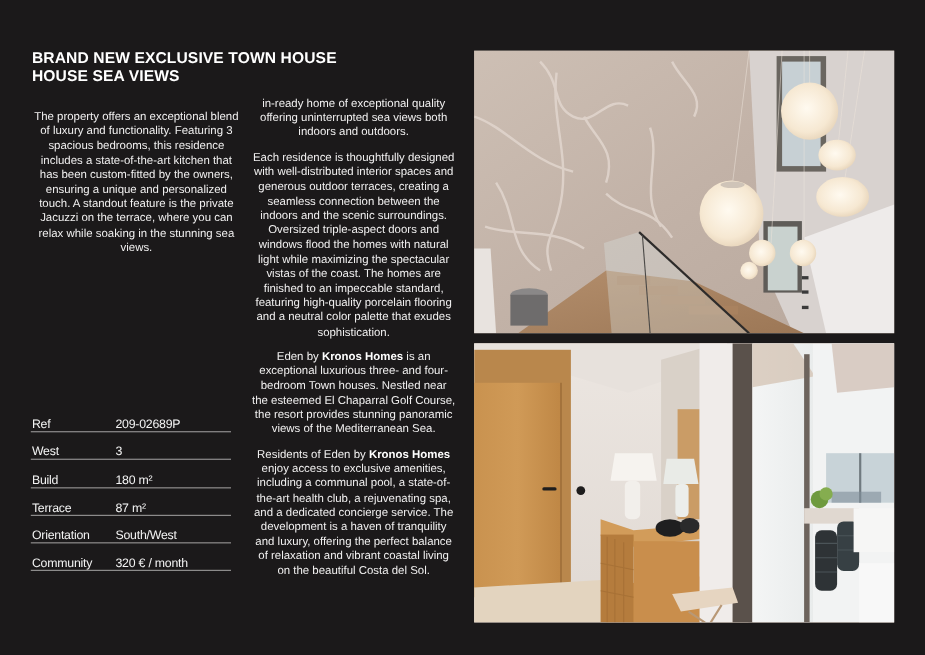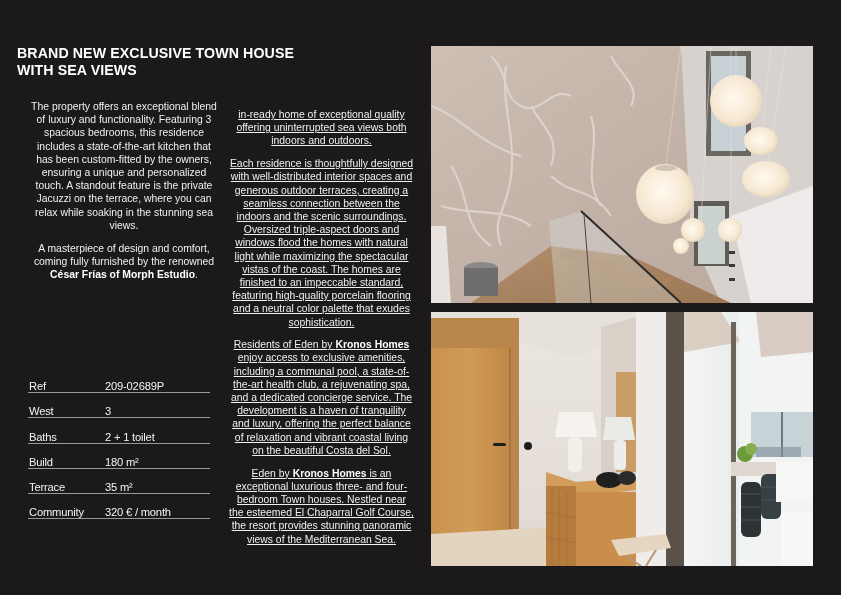--- a/index.html
+++ b/index.html
@@ -5,39 +5,39 @@
     * { box-sizing: border-box; margin: 0; padding: 0; }
     html, body { width: 841px; height: 595px; overflow: hidden; }
     body {
       background: #1b191a;
       color: #ffffff;
       font-family: "Liberation Sans", sans-serif;
       position: relative;
     }
     .title {
       position: absolute;
-      left: 17px; top: 45px;
+      left: 29px; top: 45px;
       width: 300px;
       font-size: 14.2px;
       line-height: 17px;
       font-weight: bold;
       letter-spacing: 0.1px;
     }
     .col {
       position: absolute;
       font-size: 10.4px;
       line-height: 13.2px;
       color: #f1f0f0;
       width: 190px;
       text-align: center;
     }
     .col p { margin-bottom: 9.5px; }
     .col b { font-weight: bold; color: #ffffff; }
     .col-left { left: 29px; top: 100px; }
-    .col-right { left: 229px; top: 108px; width: 185px; text-decoration: underline; }
+    .col-right { left: 229px; top: 88px; width: 185px; }
 
     .specs {
       position: absolute;
       left: 28px; top: 368px;
       width: 182px;
     }
     .spec-row {
       display: flex;
       align-items: flex-end;
       height: 25.2px;
@@ -56,55 +56,54 @@
     }
     .photo-top { left: 431px; top: 46px; width: 382px; height: 257px; }
     .photo-bottom { left: 431px; top: 312px; width: 382px; height: 254px; }
     .photo svg { display: block; width: 100%; height: 100%; }
   </style>
 </head>
 <body>
 
 <div class="title">
   <div>BRAND NEW EXCLUSIVE TOWN HOUSE</div>
-  <div>WITH SEA VIEWS</div>
+  <div>HOUSE SEA VIEWS</div>
 </div>
 
 <div class="col col-left">
   <p>The property offers an exceptional blend of luxury and functionality. Featuring 3 spacious bedrooms, this residence includes a state-of-the-art kitchen that has been custom-fitted by the owners, ensuring a unique and personalized touch. A standout feature is the private Jacuzzi on the terrace, where you can relax while soaking in the stunning sea views.</p>
-  <p><span>A masterpiece of design and comfort, coming fully furnished by the renowned </span><b>César Frías of Morph Estudio</b><span>.</span></p>
 </div>
 
 <div class="col col-right">
   <p>in-ready home of exceptional quality offering uninterrupted sea views both indoors and outdoors.</p>
   <p>Each residence is thoughtfully designed with well-distributed interior spaces and generous outdoor terraces, creating a seamless connection between the indoors and the scenic surroundings. Oversized triple-aspect doors and windows flood the homes with natural light while maximizing the spectacular vistas of the coast. The homes are finished to an impeccable standard, featuring high-quality porcelain flooring and a neutral color palette that exudes sophistication.</p>
+  <p><span>Eden by </span><b>Kronos Homes</b><span> is an exceptional luxurious three- and four-bedroom Town houses. Nestled near the esteemed El Chaparral Golf Course, the resort provides stunning panoramic views of the Mediterranean Sea.</span></p>
   <p><span>Residents of Eden by </span><b>Kronos Homes</b><span> enjoy access to exclusive amenities, including a communal pool, a state-of-the-art health club, a rejuvenating spa, and a dedicated concierge service. The development is a haven of tranquility and luxury, offering the perfect balance of relaxation and vibrant coastal living on the beautiful Costa del Sol.</span></p>
-  <p><span>Eden by </span><b>Kronos Homes</b><span> is an exceptional luxurious three- and four-bedroom Town houses. Nestled near the esteemed El Chaparral Golf Course, the resort provides stunning panoramic views of the Mediterranean Sea.</span></p>
 </div>
 
 <div class="specs">
   <div class="spec-row">
     <span class="spec-label">Ref</span>
     <span class="spec-value">209-02689P</span>
   </div>
   <div class="spec-row">
     <span class="spec-label">West</span>
     <span class="spec-value">3</span>
   </div>
   <div class="spec-row">
-    <span class="spec-label">Baths</span>
-    <span class="spec-value">2 + 1 toilet</span>
-  </div>
-  <div class="spec-row">
     <span class="spec-label">Build</span>
     <span class="spec-value">180 m²</span>
   </div>
   <div class="spec-row">
     <span class="spec-label">Terrace</span>
-    <span class="spec-value">35 m²</span>
+    <span class="spec-value">87 m²</span>
+  </div>
+  <div class="spec-row">
+    <span class="spec-label">Orientation</span>
+    <span class="spec-value">South/West</span>
   </div>
   <div class="spec-row">
     <span class="spec-label">Community</span>
     <span class="spec-value">320 € / month</span>
   </div>
 </div>
 
 <div class="photo photo-top">
   <svg viewBox="0 0 382 257" preserveAspectRatio="none">
     <defs>

